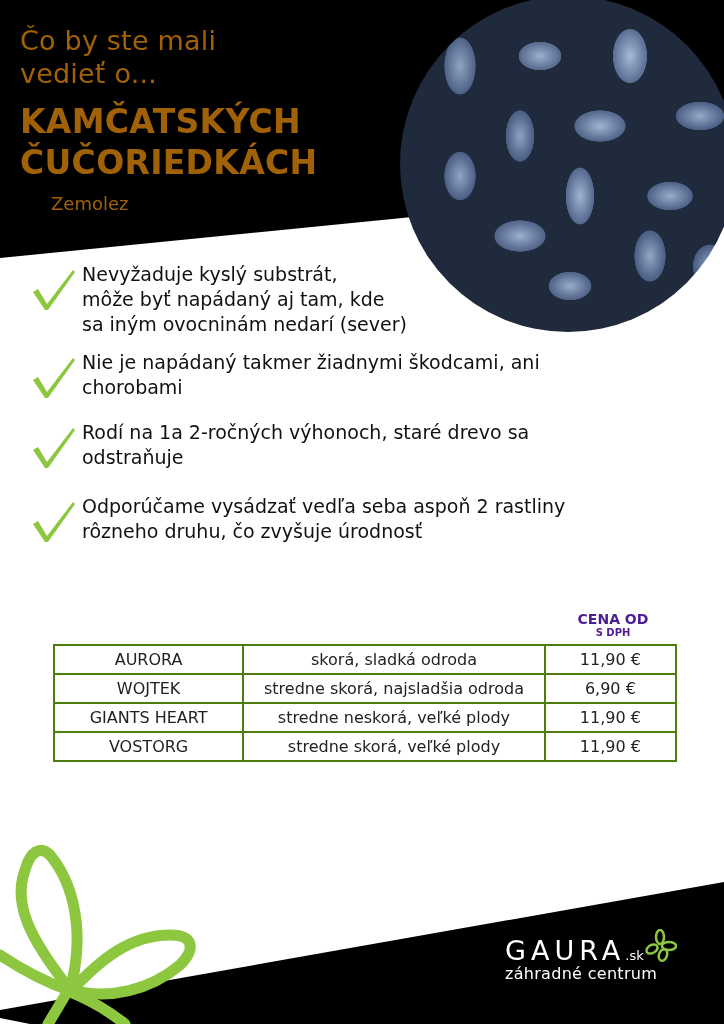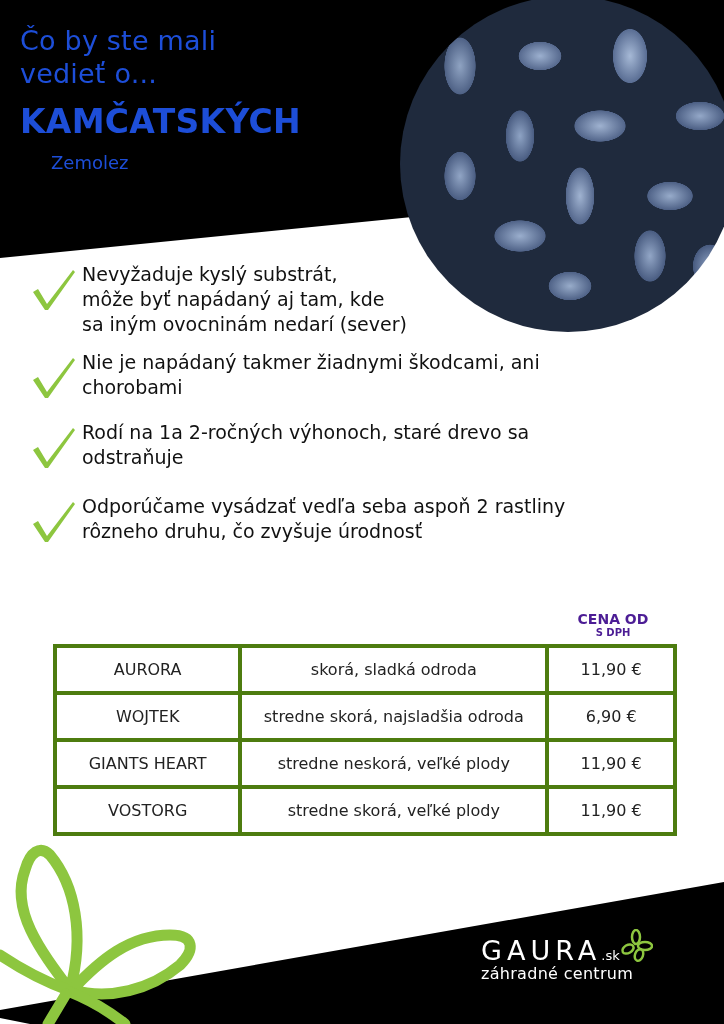--- a/index.html
+++ b/index.html
@@ -25,21 +25,21 @@
       radial-gradient(ellipse 36px 22px at 200px 130px, #9fb2d0 0%, #53668b 70%, transparent 72%),
       radial-gradient(ellipse 22px 34px at 60px 180px, #91a5c5 0%, #4b5e83 70%, transparent 72%),
       radial-gradient(ellipse 20px 40px at 180px 200px, #a0b3d1 0%, #55688d 70%, transparent 72%),
       radial-gradient(ellipse 32px 20px at 270px 200px, #97abca 0%, #4e6186 70%, transparent 72%),
       radial-gradient(ellipse 36px 22px at 120px 240px, #9aaecd 0%, #506388 70%, transparent 72%),
       radial-gradient(ellipse 22px 36px at 250px 260px, #92a6c6 0%, #4a5d82 70%, transparent 72%),
       radial-gradient(ellipse 30px 20px at 170px 290px, #98acca 0%, #4f6287 70%, transparent 72%),
       radial-gradient(ellipse 24px 30px at 310px 270px, #8ea2c3 0%, #485b80 70%, transparent 72%),
       #1f2a3d;
   }
-  .heading-area { position: absolute; left: 20px; top: 24px; color: #1d4ed8; }
+  .heading-area { position: absolute; left: 20px; top: 24px; color: #a16207; }
   .intro { font-size: 27px; line-height: 33px; font-weight: normal; letter-spacing: 0.2px; }
   .title { font-size: 33px; line-height: 41px; font-weight: bold; margin-top: 11px; letter-spacing: 0.3px; }
   .subtitle { font-size: 18px; margin-top: 10px; margin-left: 31px; }
 
   .features { position: absolute; left: 28px; top: 262px; width: 680px; }
   .feature { position: relative; padding-left: 54px; font-weight: normal; font-size: 19px; line-height: 25px; color: #111; }
   .feature .check { position: absolute; left: 2px; top: 4px; width: 46px; height: 46px; }
   .f1 { top: 0; position: absolute; }
   .f2 { top: 88px; position: absolute; }
   .f3 { top: 158px; position: absolute; }
@@ -47,50 +47,51 @@
 
   .price-header { position: absolute; left: 548px; top: 611px; width: 130px; text-align: center; font-weight: bold; color: #4c1d95; }
   .price-header .l1 { font-size: 14px; line-height: 16px; }
   .price-header .l2 { font-size: 10px; line-height: 12px; }
 
   table.varieties {
     position: absolute; left: 53px; top: 644px; width: 624px;
     border-collapse: collapse; font-family: "DejaVu Sans", sans-serif; color: #222;
   }
   table.varieties td {
-    border: 4px solid #4d7c0f; height: 27px; padding: 8px; text-align: center; white-space: nowrap;
+    border: 2px solid #4d7c0f; height: 27px; padding: 0; text-align: center; white-space: nowrap;
   }
   td.name { width: 188px; font-size: 16px; }
   td.desc { width: 300px; font-size: 16px; }
   td.price { width: 130px; font-size: 16px; }
 
   .bottom-black {
     position: absolute; left: 0; top: 870px; width: 724px; height: 154px; background: #000;
     clip-path: polygon(724px 12px, 724px 154px, 30px 154px, 0 148px, 0 140px);
   }
   .leaf { position: absolute; left: 0; top: 840px; width: 220px; height: 184px; }
-  .logo { position: absolute; left: 481px; top: 935px; color: #fff; }
+  .logo { position: absolute; left: 505px; top: 935px; color: #fff; }
   .logo .brand { font-size: 27px; letter-spacing: 5px; font-family: "DejaVu Sans", sans-serif; }
   .logo .tld { font-size: 13px; letter-spacing: 0; }
   .logo .tagline { font-size: 16px; margin-top: -2px; letter-spacing: 0.3px; }
   .logo .mark { position: absolute; left: 138px; top: -6px; width: 34px; height: 34px; }
 </style>
 </head>
 <body>
 
 <div class="top-black"></div>
 <div class="photo"></div>
 
 <div class="heading-area">
   <div class="intro">
     <div>Čo by ste mali</div>
     <div>vedieť o...</div>
   </div>
   <div class="title">
     <div>KAMČATSKÝCH</div>
+    <div>ČUČORIEDKÁCH</div>
   </div>
   <div class="subtitle">Zemolez</div>
 </div>
 
 <div class="features">
   <div class="feature f1">
     <svg class="check" viewBox="0 0 46 46">
         <path d="M3 26 L8 23 L17 38 L43 4 L45 6 L18 44 L15 44 Z" fill="#8dc63f"></path>
       </svg>
     <div>Nevyžaduje kyslý substrát,</div>

